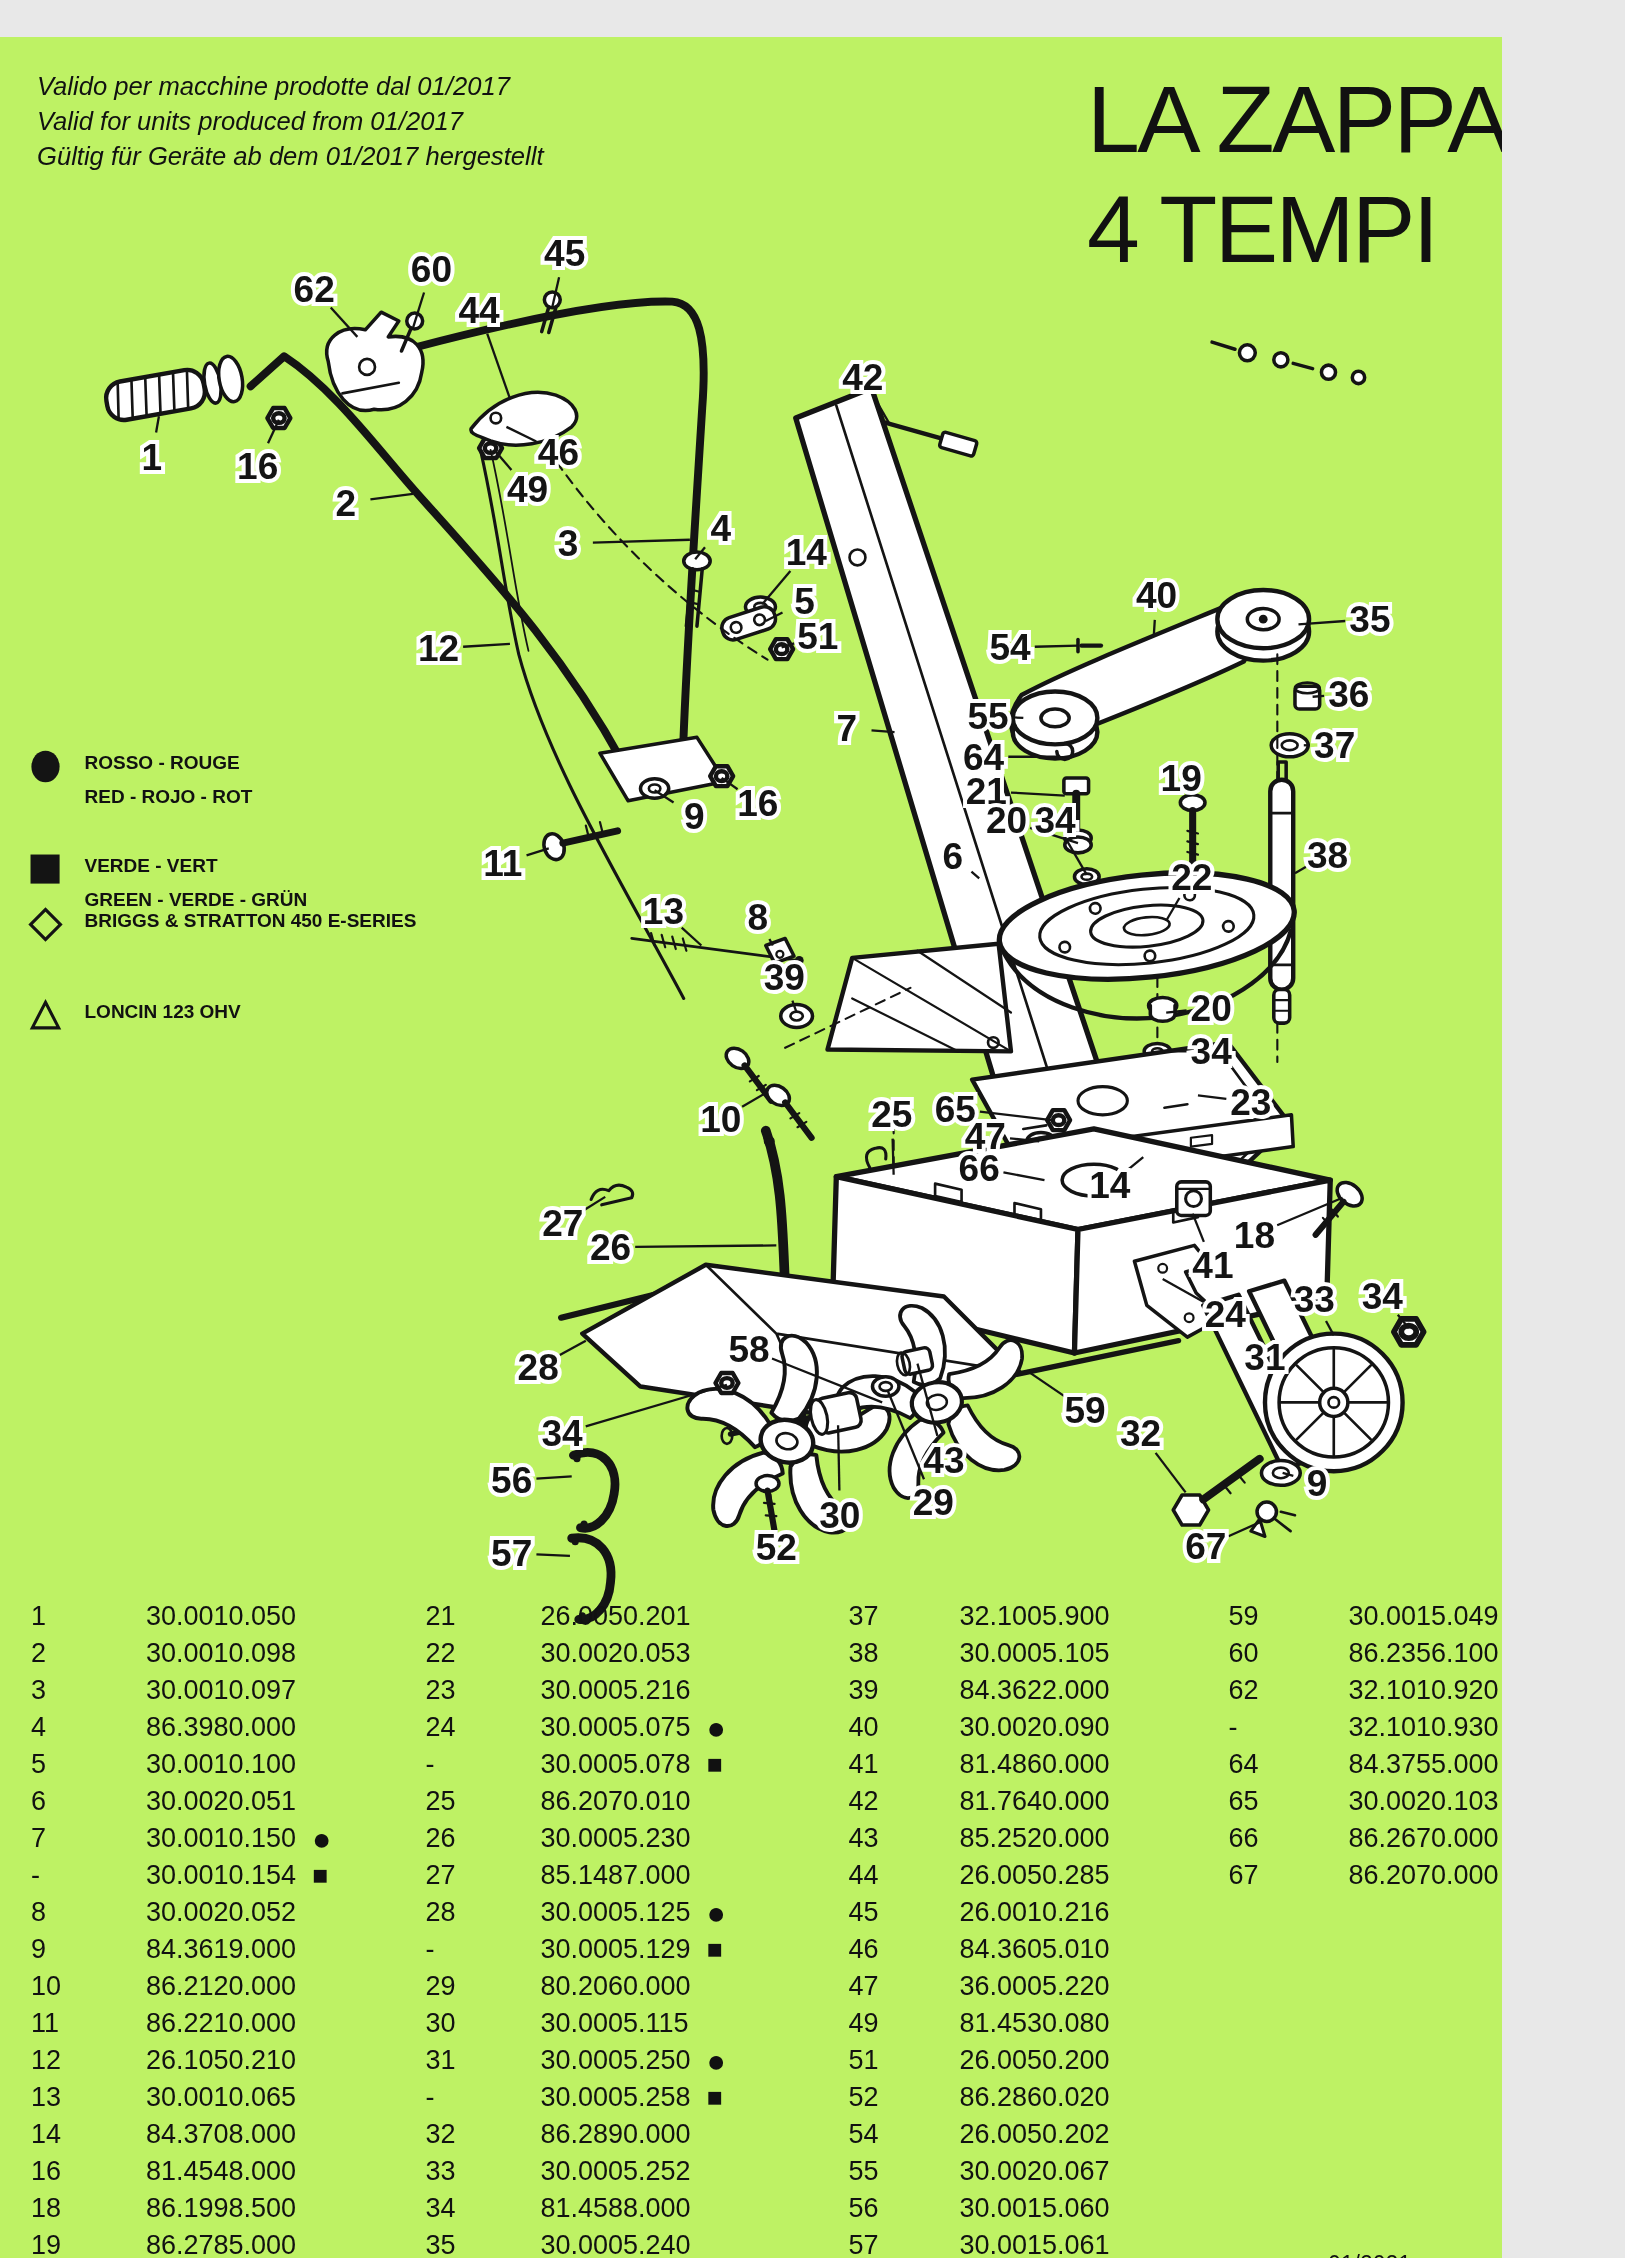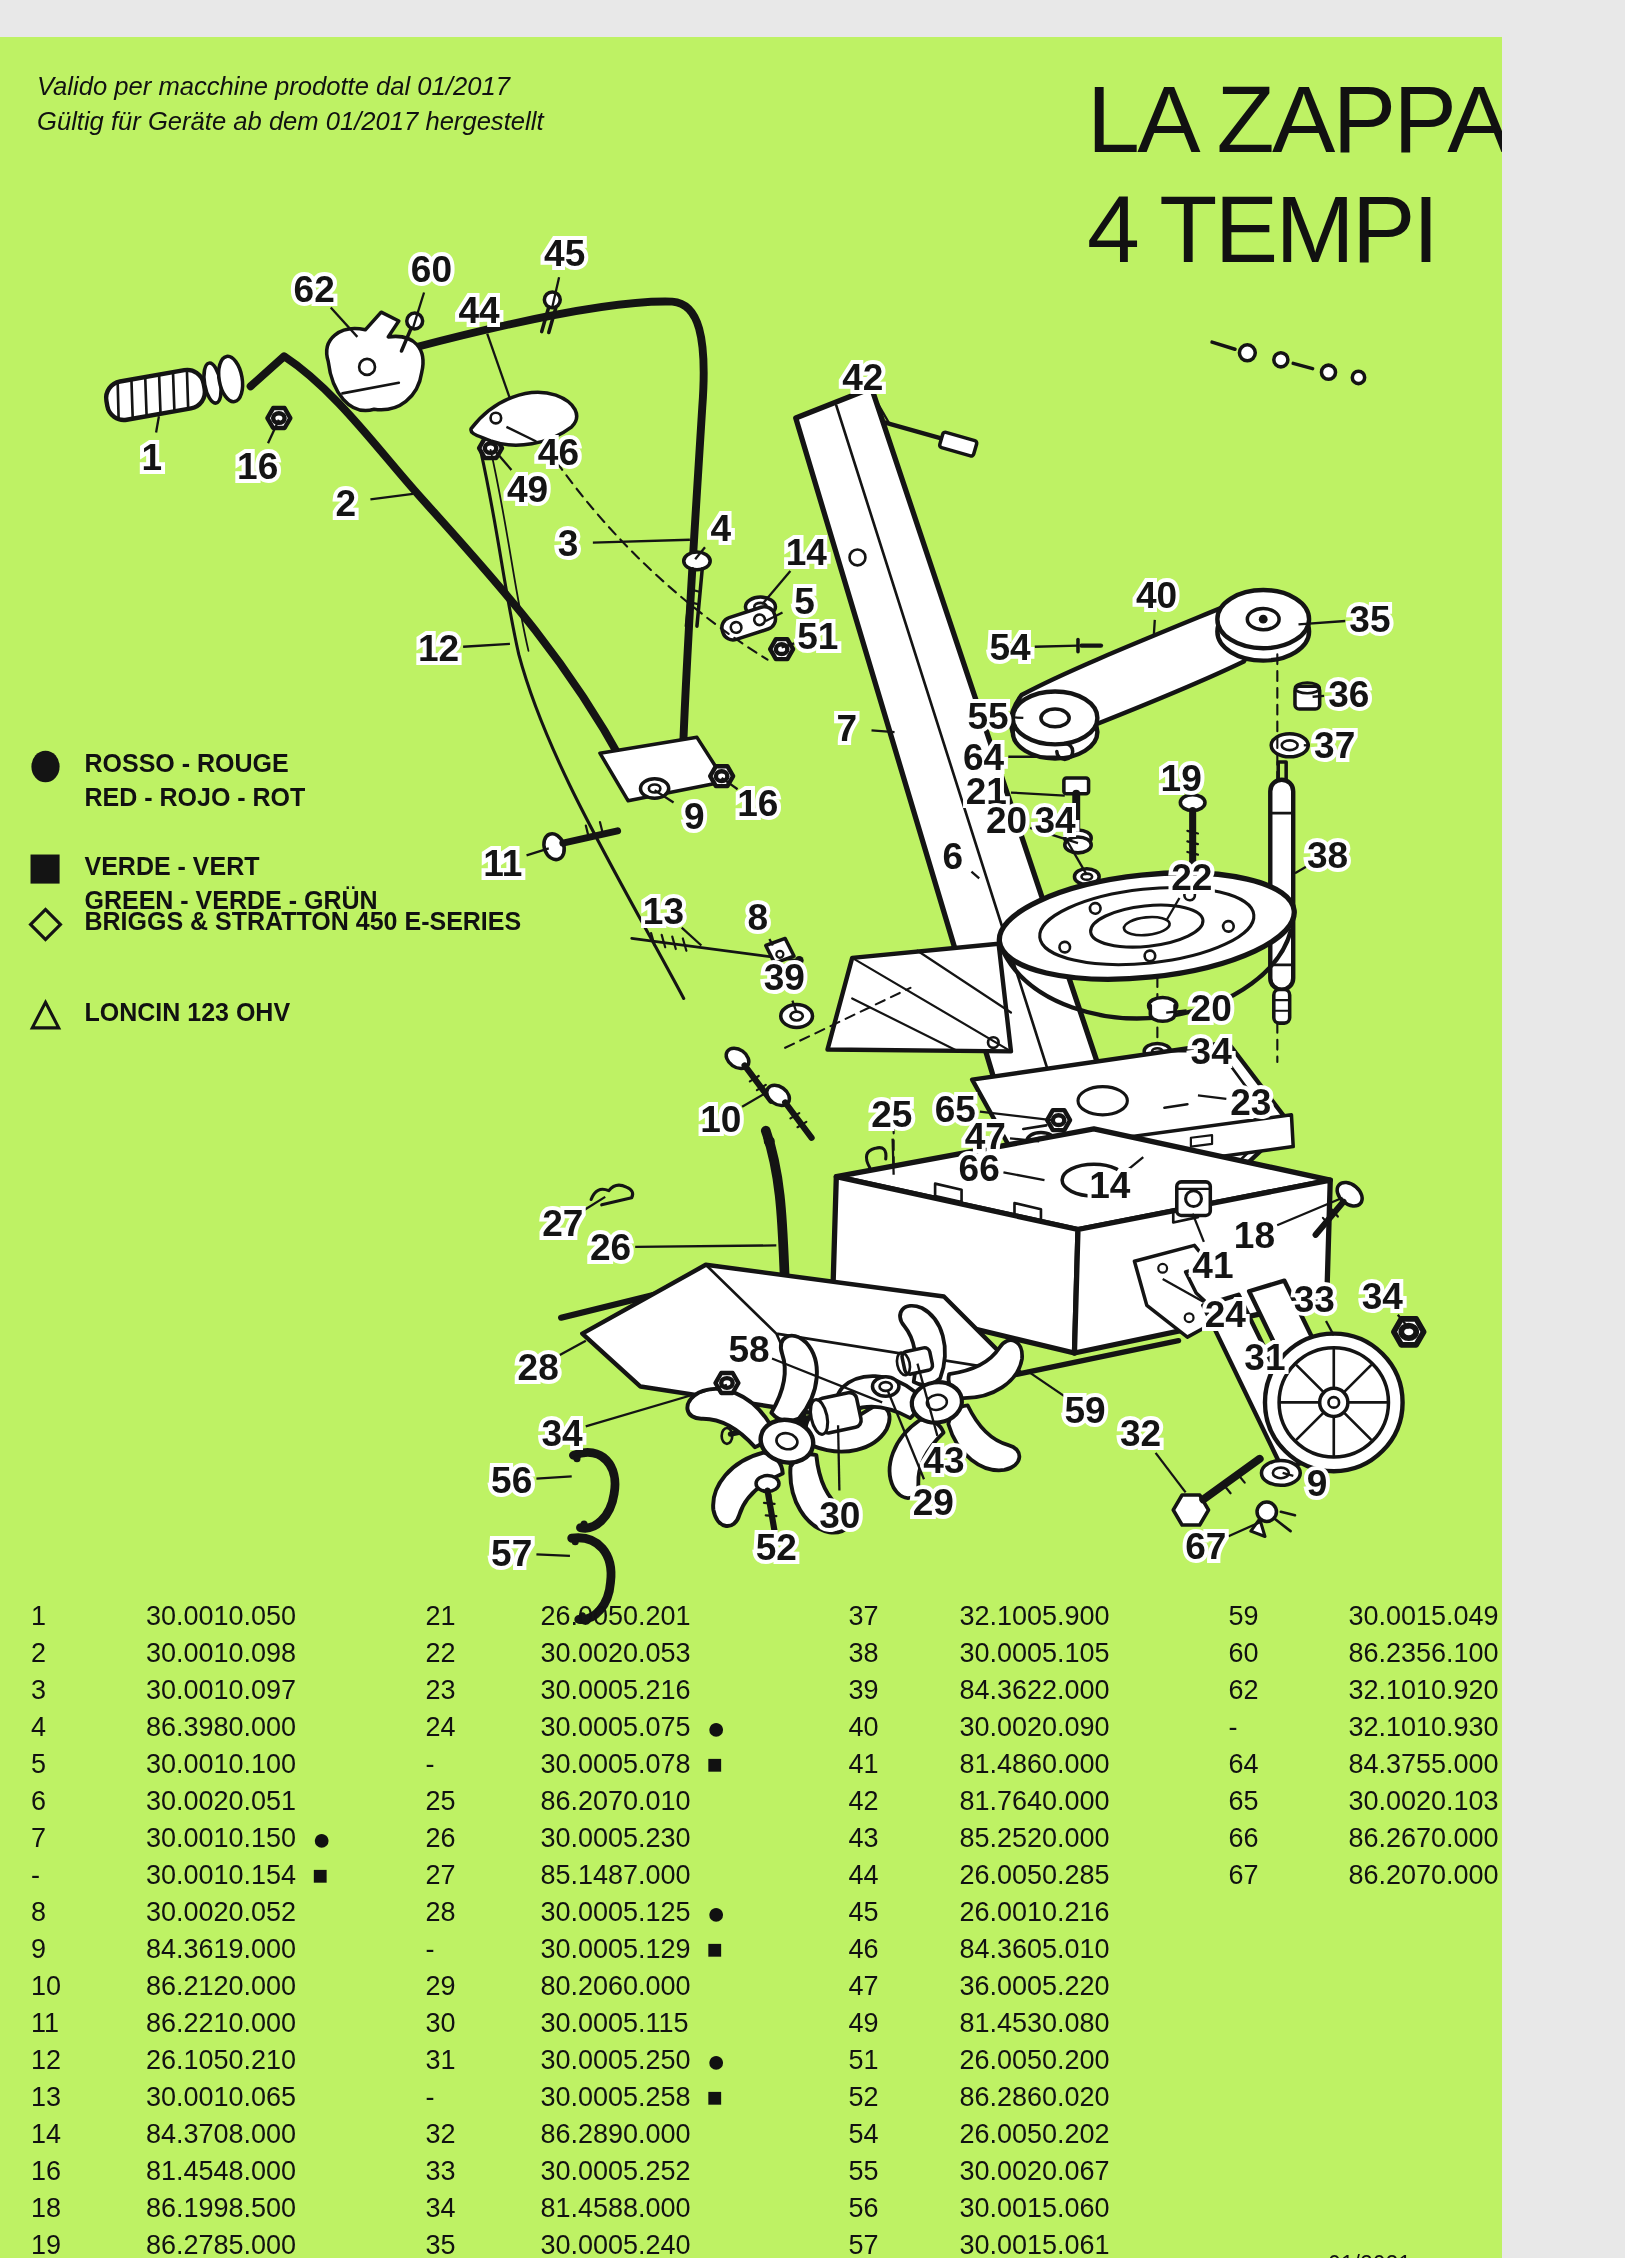--- a/index.html
+++ b/index.html
@@ -5,21 +5,21 @@
   html,body{margin:0;padding:0;background:#e8e8e8;}
   .page{position:relative;width:1502px;height:2258px;background:#bef264;overflow:hidden;
         font-family:"Liberation Sans",sans-serif;color:#111;margin-top:37px;}
   
   .hdr{position:absolute;left:37px;top:32px;font-style:italic;font-size:25.6px;line-height:35px;}
   .brand{position:absolute;left:1087px;top:26.5px;font-weight:normal;font-size:95px;line-height:1.16;
          letter-spacing:-2.6px;white-space:nowrap;}
   
   .legend-item{position:absolute;left:26.5px;display:flex;align-items:flex-start;}
   .legend-icon{width:37px;height:37px;flex:none;margin-top:1.8px;}
-  .legend-text{margin-left:21px;font-weight:bold;font-size:25px;line-height:34px;white-space:nowrap;}
+  .legend-text{margin-left:21px;font-weight:bold;font-size:19px;line-height:34px;white-space:nowrap;}
   
   svg.art{position:absolute;left:0;top:0;}
   .callout-num{font-family:"Liberation Sans",sans-serif;font-weight:bold;font-size:42px;
                fill:#141414;stroke:#ffffff;stroke-width:9px;paint-order:stroke;
                text-anchor:middle;dominant-baseline:central;}
   .leader{stroke:#141414;stroke-width:2.6;}
   .dash{stroke:#141414;stroke-width:2.4;fill:none;stroke-dasharray:11 8;}
   
   .tcol{position:absolute;top:1561px;}
   .tcol0{left:18.5px}.tcol1{left:413px}.tcol2{left:836px}.tcol3{left:1216px}
@@ -31,20 +31,21 @@
   .m-circle{font-size:32px}.m-square{font-size:26.5px}.m-triangle{font-size:34px;font-weight:bold}
   .footer{position:absolute;left:1328px;top:2214px;font-size:23px;}
 </style>
 </head>
 <body>
 
 <div class="page">
 
   <div class="hdr">
     <div>Valido per macchine prodotte dal 01/2017</div>
+    <div>Valid for units produced from 01/2017</div>
     <div>Gültig für Geräte ab dem 01/2017 hergestellt</div>
   </div>
 
   <div class="brand">
     <div>LA ZAPPA</div>
     <div>4 TEMPI</div>
   </div>
 
   <div class="legend-item" style="top:709px">
     <svg class="legend-icon" viewBox="0 0 42 42">

